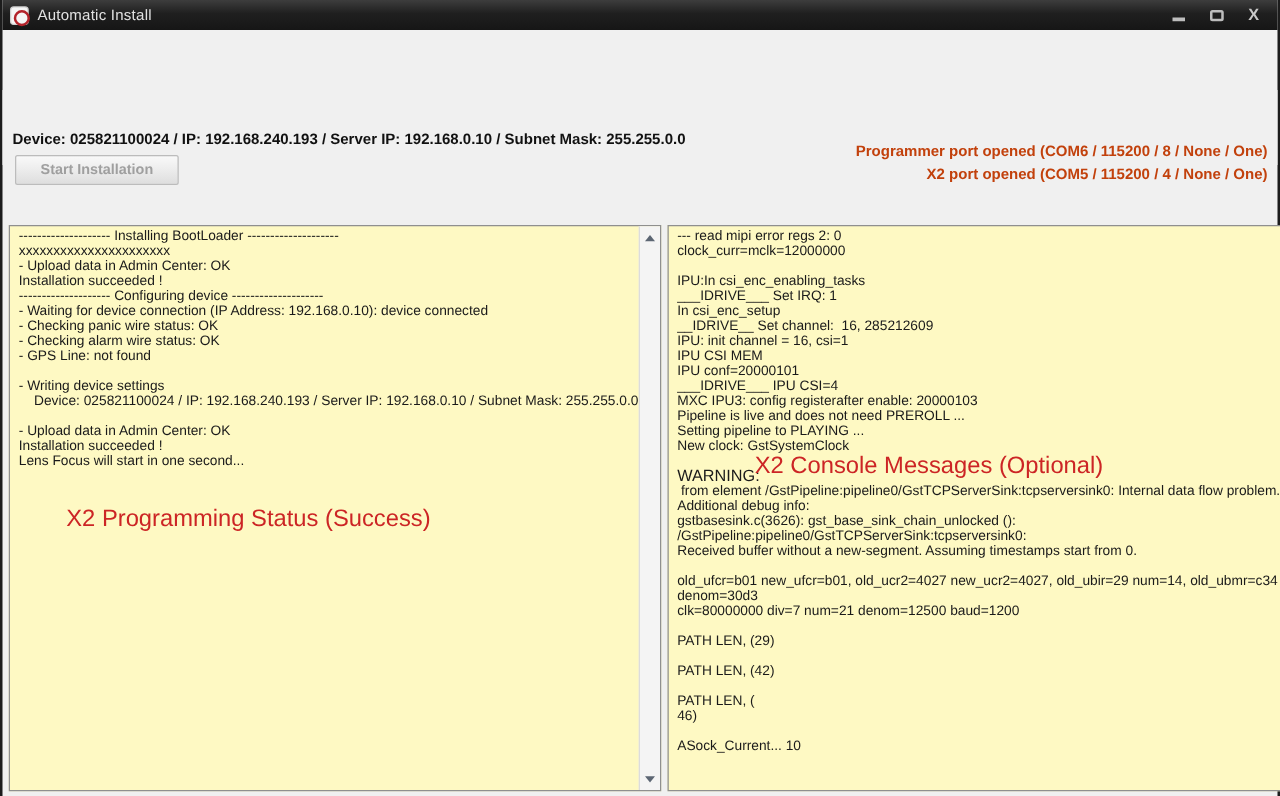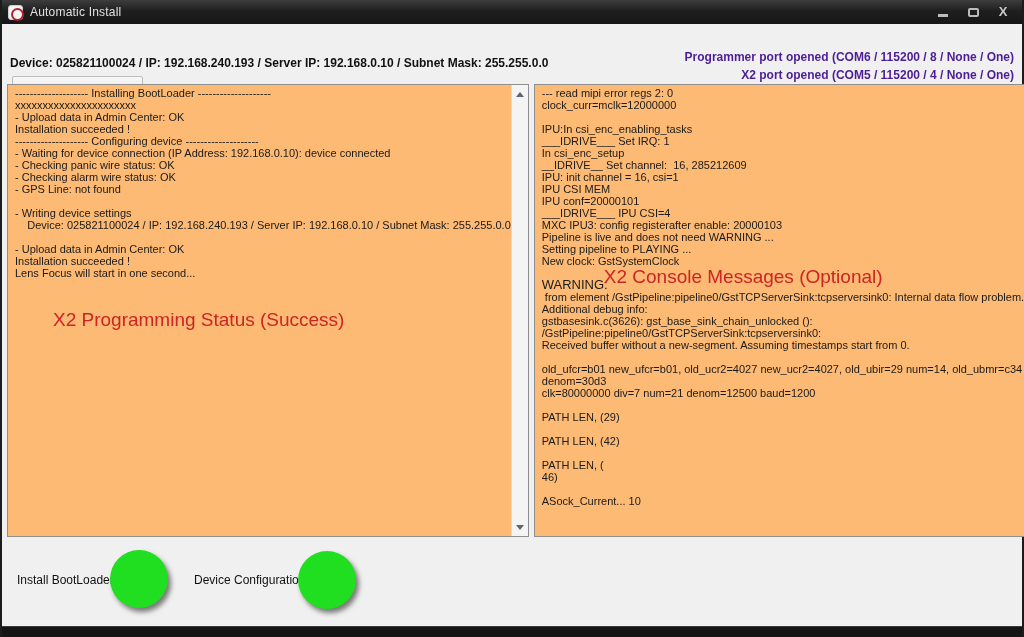--- a/index.html
+++ b/index.html
@@ -12,20 +12,21 @@
     font-family:"Liberation Sans",sans-serif;
     background:#f0f0f0;
     position:relative;
   }
   .window{
     width:1024px;height:637px;
     border-left:2px solid #1c1c1c;
     border-right:2px solid #1c1c1c;
     display:flex;flex-direction:column;
     background:#f0f0f0;
+    gap:48px;
   }
   
   .titlebar{
     height:24px;flex:0 0 24px;
     background:linear-gradient(180deg,#3d3d3d 0%,#1f1f1f 45%,#161616 100%);
     display:flex;align-items:center;
     padding:0 6px;
     color:#e2e2e2;
   }
   .app-icon{
@@ -44,40 +45,40 @@
   .glyph-min{width:10px;height:3px;background:#bdbdbd;margin-top:7px;}
   .glyph-max{width:11px;height:9px;border:2px solid #bdbdbd;border-radius:2px;}
   .glyph-close{font-size:13px;font-weight:bold;color:#c9c9c9;line-height:14px;}
   
   .header{height:60px;flex:0 0 60px;position:relative;background:#f0f0f0;}
   .device-info{
     position:absolute;left:8px;top:32px;
     font-size:12px;font-weight:bold;color:#111;white-space:nowrap;
   }
   .port-status{
-    position:absolute;right:8px;top:24px;
-    font-size:12px;font-weight:bold;color:#4c1d95;
+    position:absolute;right:8px;top:40px;
+    font-size:12px;font-weight:bold;color:#c2410c;
     text-align:right;line-height:18px;white-space:nowrap;
   }
   .start-btn{
     position:absolute;left:10px;top:52px;
     width:131px;height:24px;
     background:linear-gradient(180deg,#f9f9f9 0%,#ececec 50%,#dedede 100%);
     border:1px solid #bcbcbc;border-radius:2px;
     font-family:"Liberation Sans",sans-serif;
     font-size:11.5px;font-weight:bold;color:#9f9f9f;
   }
   
   .panels{
     flex:0 0 453px;height:453px;
     display:flex;gap:5px;padding:0 5px;
   }
   .panel{
     flex:1 1 0;
-    background:#fdba74;
+    background:#fef9c3;
     border:1px solid #8f8f8f;
     position:relative;
     display:flex;
   }
   .panel-content{
     flex:1 1 auto;
     padding:2px 0 0 7px;
     overflow:hidden;
     font-size:11px;color:#1a1a1a;
     position:relative;
@@ -202,21 +203,21 @@
             <div class="log-line">&nbsp;</div>
             <div class="log-line">IPU:In csi_enc_enabling_tasks</div>
             <div class="log-line">___IDRIVE___ Set IRQ: 1</div>
             <div class="log-line">In csi_enc_setup</div>
             <div class="log-line">__IDRIVE__ Set channel:  16, 285212609</div>
             <div class="log-line">IPU: init channel = 16, csi=1</div>
             <div class="log-line">IPU CSI MEM</div>
             <div class="log-line">IPU conf=20000101</div>
             <div class="log-line">___IDRIVE___ IPU CSI=4</div>
             <div class="log-line">MXC IPU3: config registerafter enable: 20000103</div>
-            <div class="log-line">Pipeline is live and does not need WARNING ...</div>
+            <div class="log-line">Pipeline is live and does not need PREROLL ...</div>
             <div class="log-line">Setting pipeline to PLAYING ...</div>
             <div class="log-line">New clock: GstSystemClock</div>
             <div class="log-line">&nbsp;</div>
           </div>
         <div class="warning-row">
           <span class="warning-label">WARNING:</span>
           <span class="annotation console-annotation">X2 Console Messages (Optional)</span>
         </div>
         <div>
             <div class="log-line"> from element /GstPipeline:pipeline0/GstTCPServerSink:tcpserversink0: Internal data flow problem.</div>

